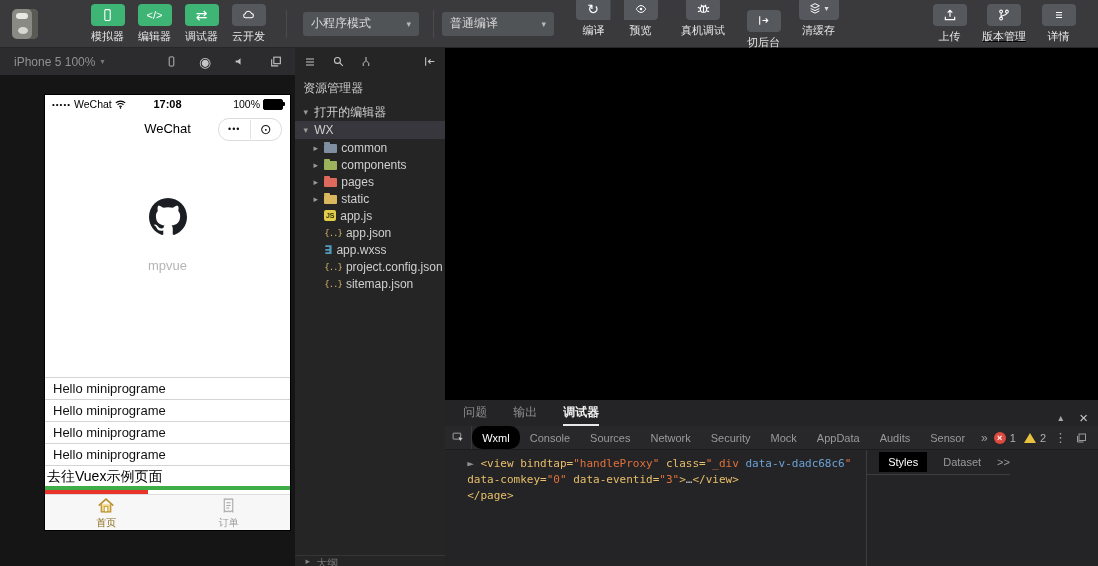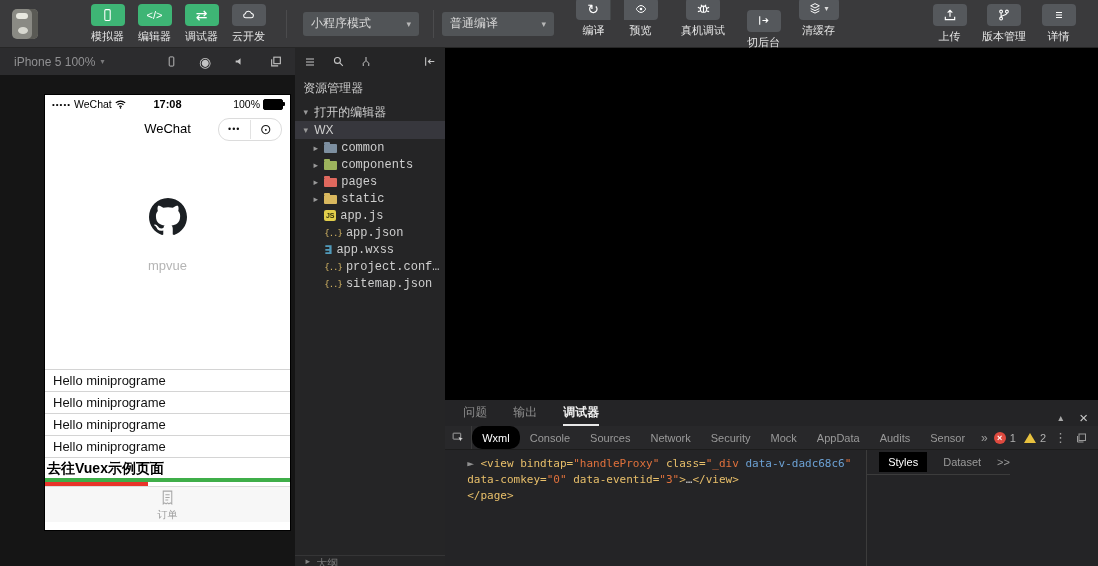--- a/index.html
+++ b/index.html
@@ -51,23 +51,23 @@
   .battery{width:18px;height:9px;border:1px solid #000;border-radius:2px;position:relative;background:#000;}
   .battery::after{content:"";position:absolute;right:-3px;top:2px;width:2px;height:4px;background:#000;border-radius:0 1px 1px 0;}
   .navbar{height:30px;position:relative;display:flex;align-items:center;justify-content:center;flex:0 0 auto;}
   .nav-title{font-size:13px;color:#000;}
   .capsule{position:absolute;right:8px;top:5px;width:62px;height:21px;border:1px solid #dcdcdc;border-radius:11px;display:flex;align-items:center;background:#fff;cursor:pointer;}
   .cap-dots{flex:1;text-align:center;font-size:9px;letter-spacing:1px;color:#111;border-right:1px solid #e2e2e2;line-height:19px;}
   .cap-target{flex:1;text-align:center;font-size:14px;color:#111;line-height:19px;}
   .phone-content{flex:1;position:relative;overflow:hidden;}
   .gh-block{position:absolute;top:55px;left:0;right:0;display:flex;flex-direction:column;align-items:center;}
   .gh-caption{margin-top:22px;font-size:13px;color:#b5b5b5;}
-  .bottom-block{position:absolute;left:0;right:0;bottom:8px;}
+  .bottom-block{position:absolute;left:0;right:0;bottom:0;}
   .hello-item{height:21px;line-height:21px;border-top:1px solid #d4d4d4;font-size:13px;color:#111;padding-left:8px;background:#fff;}
-  .vuex-row{height:20px;line-height:20px;border-top:1px solid #d4d4d4;font-size:14px;font-weight:700;color:#000;padding-left:2px;}
+  .vuex-row{height:20px;line-height:20px;border-top:1px solid #d4d4d4;font-size:14px;font-weight:400;color:#000;padding-left:2px;}
   .bar{height:4px;}
   .tabbar{height:35px;background:#f7f7f7;border-top:1px solid #dcdcdc;display:flex;}
   .tab{flex:1;display:flex;flex-direction:column;align-items:center;justify-content:center;gap:1px;cursor:pointer;}
   .tab-label{font-size:10px;}
   .tab.active .tab-label{color:#8c6d1f;}
   .tab:not(.active) .tab-label{color:#9a9a9a;}
 
   
   .explorer{width:150px;background:#252526;display:flex;flex-direction:column;box-sizing:border-box;flex:0 0 auto;}
   .x-toolbar{height:27px;display:flex;align-items:center;gap:15px;padding:0 8px;color:#c6c6c6;flex:0 0 auto;}
@@ -76,21 +76,21 @@
   .x-title{font-size:12px;color:#cccccc;padding:5px 0 6px 8px;}
   .x-row{display:flex;align-items:center;height:18px;font-size:12px;color:#cfcfcf;padding-left:6px;gap:4px;cursor:pointer;white-space:nowrap;}
   .x-row.selected{background:#37373d;}
   .caret{color:#9a9a9a;font-size:9px;width:9px;flex:0 0 auto;text-align:center;}
   .tree-row{padding-left:16px;height:17px;}
   .ic-folder{width:13px;height:9px;border-radius:1px;background:currentColor;position:relative;flex:0 0 auto;margin-top:1px;}
   .ic-folder::before{content:"";position:absolute;top:-2px;left:0;width:6px;height:2px;background:inherit;border-radius:1px 1px 0 0;}
   .ic-js{width:12px;height:11px;border-radius:2px;background:#e2ce4b;color:#33320c;font-size:7px;font-weight:bold;display:flex;align-items:center;justify-content:center;flex:0 0 auto;}
   .ic-braces{color:#d0b264;font-size:9px;font-family:"DejaVu Sans Mono",monospace;flex:0 0 auto;letter-spacing:-1px;}
   .ic-wxss{color:#519aba;font-size:12px;font-weight:bold;flex:0 0 auto;line-height:1;}
-  .tree-name{overflow:hidden;text-overflow:ellipsis;font-family:Liberation Mono, monospace;}
+  .tree-name{overflow:hidden;text-overflow:ellipsis;}
   .x-fill{flex:1;}
   .x-outline{border-top:1px solid #3a3a3a;height:10px;display:flex;align-items:flex-start;padding-left:8px;gap:4px;color:#8a8a8a;font-size:11px;opacity:.8;overflow:hidden;}
 
   
   .right-col{flex:1;display:flex;flex-direction:column;background:#000;margin-top:36px;}
   .void{flex:1;}
   .debugger{height:166px;background:#242426;display:flex;flex-direction:column;box-sizing:border-box;}
   .dbg-row1{height:26px;display:flex;align-items:flex-end;padding:0 10px 0 18px;gap:26px;flex:0 0 auto;}
   .panel-tab{font-size:12px;color:#8f8f8f;padding-bottom:5px;cursor:pointer;}
   .panel-tab.active{color:#f0f0f0;font-weight:bold;border-bottom:2px solid #e8e8e8;padding-bottom:3px;}
@@ -228,21 +228,21 @@
 
     <div class="right-actions">
       <div class="tool-btn">
         <span class="chip gray">
           <svg width="14" height="14" viewBox="0 0 24 24" stroke="#fff" stroke-width="2" fill="none">
               <path d="M12 15V4M8 8l4-4 4 4M4 15v5h16v-5"></path>
             </svg>
         </span>
         <span class="tool-label">上传</span>
       </div>
-      <div class="tool-btn" style="width:62px;">
+      <div class="tool-btn" style="width:62px;text-decoration:underline;">
         <span class="chip gray">
           <svg width="14" height="14" viewBox="0 0 24 24" stroke="#fff" stroke-width="1.8" fill="none">
               <circle cx="7" cy="6" r="2.4"></circle>
               <circle cx="17" cy="6" r="2.4"></circle>
               <circle cx="7" cy="18" r="2.4"></circle>
               <path d="M7 8.5v7M17 8.5c0 4.5-10 3-10 7"></path>
             </svg>
         </span>
         <span class="tool-label">版本管理</span>
       </div>
@@ -328,20 +328,30 @@
               <div id="hello-list">
                   <div class="hello-item">Hello miniprograme</div>
                   <div class="hello-item">Hello miniprograme</div>
                   <div class="hello-item">Hello miniprograme</div>
                   <div class="hello-item">Hello miniprograme</div>
                 </div>
               <div class="vuex-row">去往Vuex示例页面</div>
               <div class="bar" style="background: rgb(63, 174, 73);"></div>
               <div class="bar" style="background: rgb(232, 52, 42); width: 42%;"></div>
               <div class="tabbar">
+                <div class="tab active">
+                  <span>
+                    <svg width="20" height="19" viewBox="0 0 24 24">
+                        <path d="M3.5 11.5L12 4l8.5 7.5" fill="none" stroke="#b8912e" stroke-width="2" stroke-linecap="round"></path>
+                        <path d="M6 10.5V20h12v-9.5" fill="#f3d689" stroke="#b8912e" stroke-width="1.5"></path>
+                        <rect x="9.8" y="13.5" width="4.4" height="6.5" fill="#fff" stroke="#b8912e"></rect>
+                      </svg>
+                  </span>
+                  <span class="tab-label">首页</span>
+                </div>
                 <div class="tab">
                   <span>
                     <svg width="17" height="19" viewBox="0 0 24 24" fill="none" stroke="#a8a8a8" stroke-width="1.5">
                         <path d="M6 3h12v18l-2-1.5-2 1.5-2-1.5L10 21l-2-1.5L6 21z"></path>
                         <path d="M9 8h6M9 12h6M9 15.5h4"></path>
                       </svg>
                   </span>
                   <span class="tab-label">订单</span>
                 </div>
               </div>

